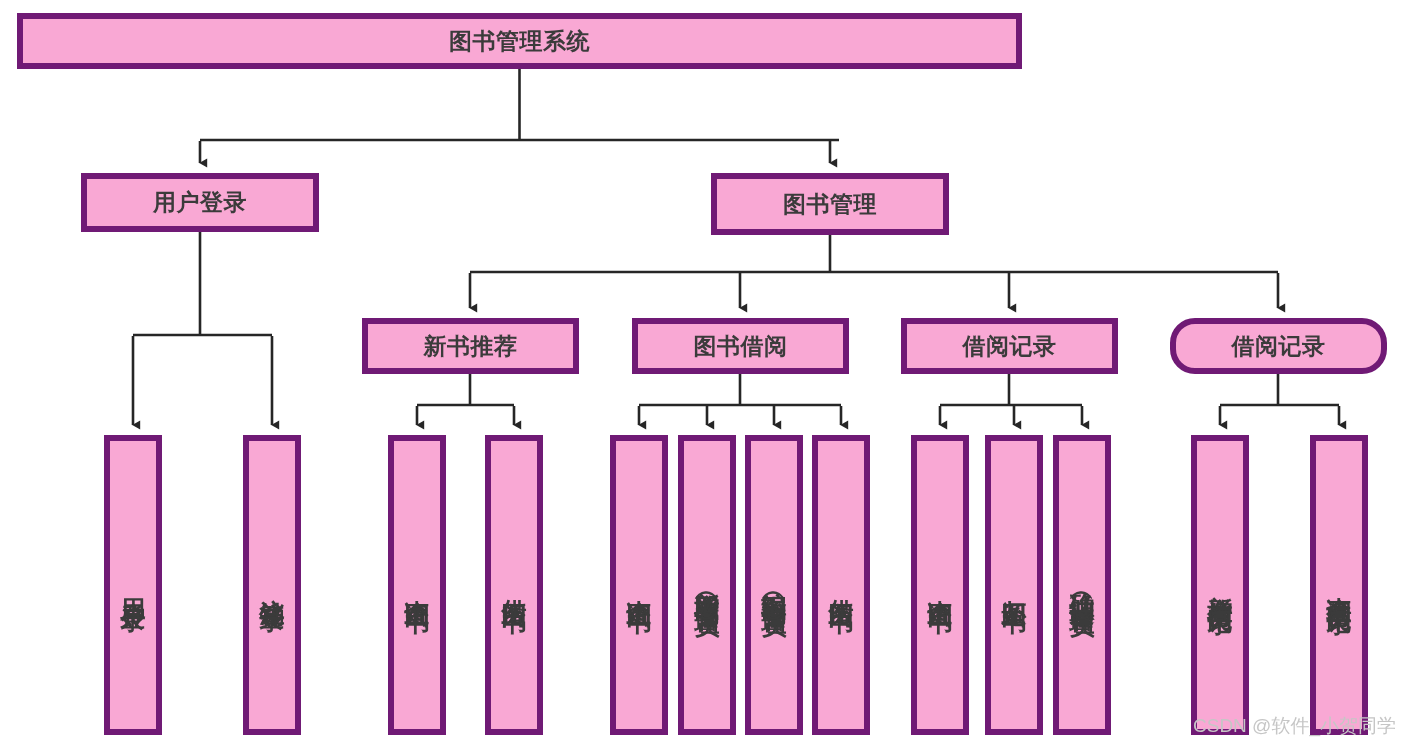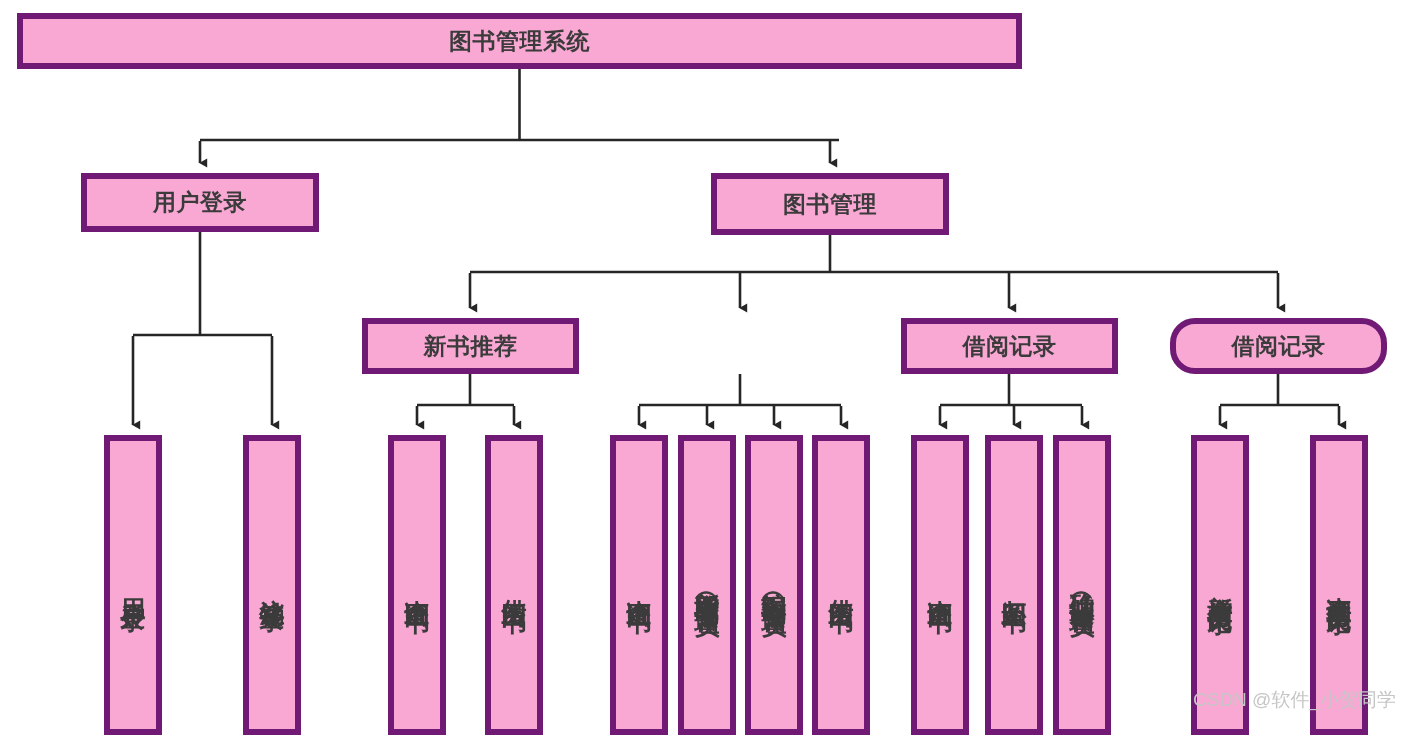--- a/index.html
+++ b/index.html
@@ -127,20 +127,23 @@
   <div class="node horizontal" style="left:81px; top:173px; width:238px; height:59px;">
     <span class="label">用户登录</span>
   </div>
   <div class="node horizontal" style="left:711px; top:173px; width:238px; height:62px;">
     <span class="label">图书管理</span>
   </div>
 
   <div class="node horizontal" style="left:362px; top:318px; width:217px; height:56px;">
     <span class="label">新书推荐</span>
   </div>
+  <div class="node horizontal" style="left:632px; top:318px; width:217px; height:56px;">
+    <span class="label">图书借阅</span>
+  </div>
   <div class="node horizontal" style="left:901px; top:318px; width:217px; height:56px;">
     <span class="label">借阅记录</span>
   </div>
   <div class="node horizontal" style="left:1170px; top:318px; width:217px; height:56px;border-radius:25px;">
     <span class="label">借阅记录</span>
   </div>
 
   <div class="node vertical" style="left:104px; top:435px; width:58px; height:300px;">
     <span class="label">用户登录</span>
   </div>
@@ -174,15 +177,15 @@
   <div class="node vertical" style="left:1053px; top:435px; width:58px; height:300px;">
     <span class="label">确认归还（管理员）</span>
   </div>
   <div class="node vertical" style="left:1191px; top:435px; width:58px; height:300px;">
     <span class="label">新增借阅记录</span>
   </div>
   <div class="node vertical" style="left:1310px; top:435px; width:58px; height:300px;">
     <span class="label">查询借阅记录</span>
   </div>
 
-  <div class="watermark" style="left:1193px; top:687px;">CSDN @软件_小贺同学</div>
+  <div class="watermark" style="left:1193px; top:713px;">CSDN @软件_小贺同学</div>
 
 </div>
 
 </body></html>

